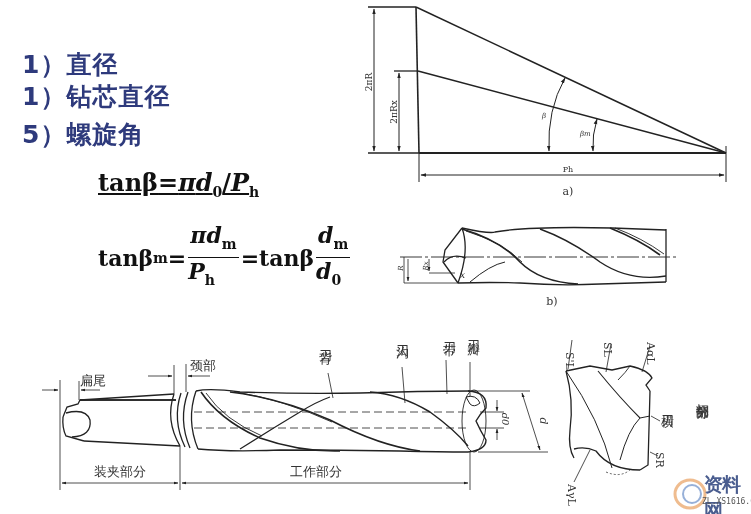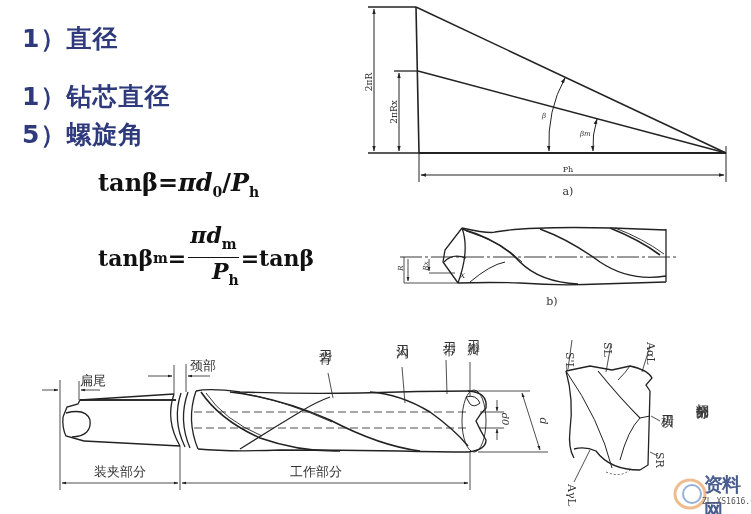--- a/index.html
+++ b/index.html
@@ -1,54 +1,58 @@
 <!DOCTYPE html>
 <html><head>
 <meta charset="utf-8">
 <style>
   html,body{margin:0;padding:0;background:#ffffff;}
   body{width:751px;height:514px;position:relative;overflow:hidden;font-family:"DejaVu Serif",serif;}
   .list-item{position:absolute;left:22px;font-family:"DejaVu Sans",sans-serif;font-weight:bold;font-size:25px;color:#2e3a7c;letter-spacing:1px;white-space:nowrap;}
   .formula{position:absolute;font-family:"DejaVu Serif",serif;font-weight:bold;color:#111;white-space:nowrap;}
-  .f1{left:98px;top:168px;font-size:24px;}
+  .f1{left:98px;top:168px;font-size:24px;text-decoration:underline;}
   .f1 i,.f2 i{font-style:italic;}
   .sub{font-size:14px;vertical-align:-6px;}
   .f2{left:98px;top:222px;font-size:22px;display:flex;align-items:center;}
-  .frac{display:inline-flex;flex-direction:column;align-items:flex-end;margin:0 2px;}
+  .frac{display:inline-flex;flex-direction:column;align-items:flex-start;margin:0 2px;}
   .frac .num{border-bottom:1.5px solid #111;padding:0 2px;line-height:26px;}
   .frac .den{line-height:26px;}
   svg{position:absolute;left:0;top:0;}
   .lbl{font-family:"DejaVu Serif",serif;fill:#333;}
   .cjk{font-family:"DejaVu Sans",sans-serif;fill:#333;}
   .vtext{position:absolute;writing-mode:vertical-rl;font-family:"DejaVu Sans",sans-serif;font-size:13px;color:#333;letter-spacing:1px;}
   .watermark{position:absolute;left:672px;top:470px;width:80px;height:44px;}
   .wm-text{position:absolute;left:704px;top:472px;font-family:"DejaVu Sans",sans-serif;font-weight:bold;font-size:19px;color:#4a5d8f;letter-spacing:-1px;}
   .wm-url{position:absolute;left:702px;top:497px;font-family:"DejaVu Sans Mono",monospace;font-size:8px;color:#555;}
 </style>
 </head>
 <body>
 
-<div class="list-item" style="top:22px;">1）直径</div>
+<div class="list-item" style="top:48px;">1）直径</div>
 <div class="list-item" style="top:80px;">1）钻芯直径</div>
 <div class="list-item" style="top:118px;">5）螺旋角</div>
 
 <div class="formula f1">
   <span>tanβ</span><span>=</span><i>π</i><i>d</i><span class="sub">0</span><span>/</span><i>P</i><span class="sub">h</span>
 </div>
 
 <div class="formula f2">
   <span>tanβ</span>
     <span class="sub">m</span>
   <span>=</span>
   <span class="frac">
     <span class="num"><i>π</i><i>d</i><span class="sub">m</span></span>
     <span class="den"><i>P</i><span class="sub">h</span></span>
   </span>
   <span>=</span>
   <span>tanβ</span>
+  <span class="frac">
+    <span class="num"><i>d</i><span class="sub">m</span></span>
+    <span class="den"><i>d</i><span class="sub">0</span></span>
+  </span>
 </div>
 
 <svg width="751" height="514" viewBox="0 0 751 514">
   <defs>
     <marker id="arr" viewBox="0 0 10 10" refX="9" refY="5" markerWidth="6" markerHeight="6" orient="auto-start-reverse">
       <path d="M0,2 L10,5 L0,8 z" fill="#222"></path>
     </marker>
   </defs>
 
   <g stroke="#222" fill="none" stroke-width="1.3">

